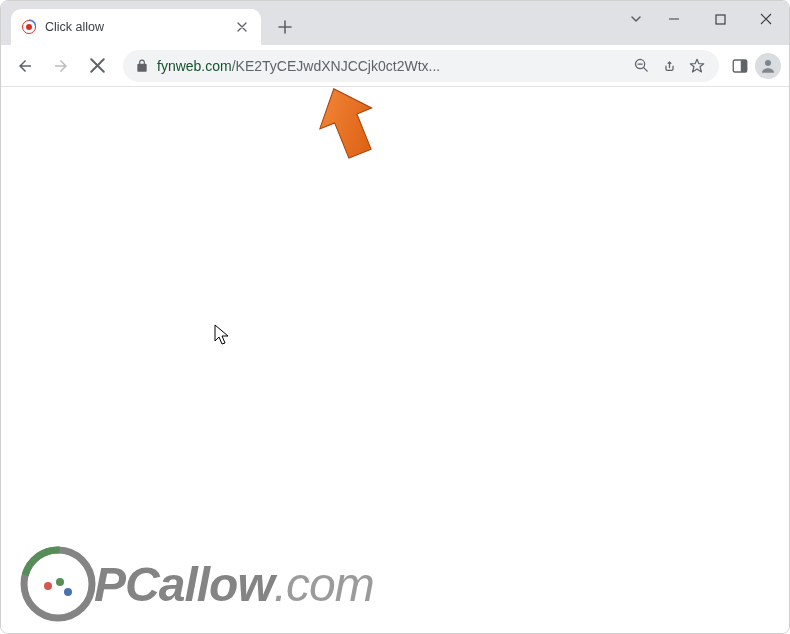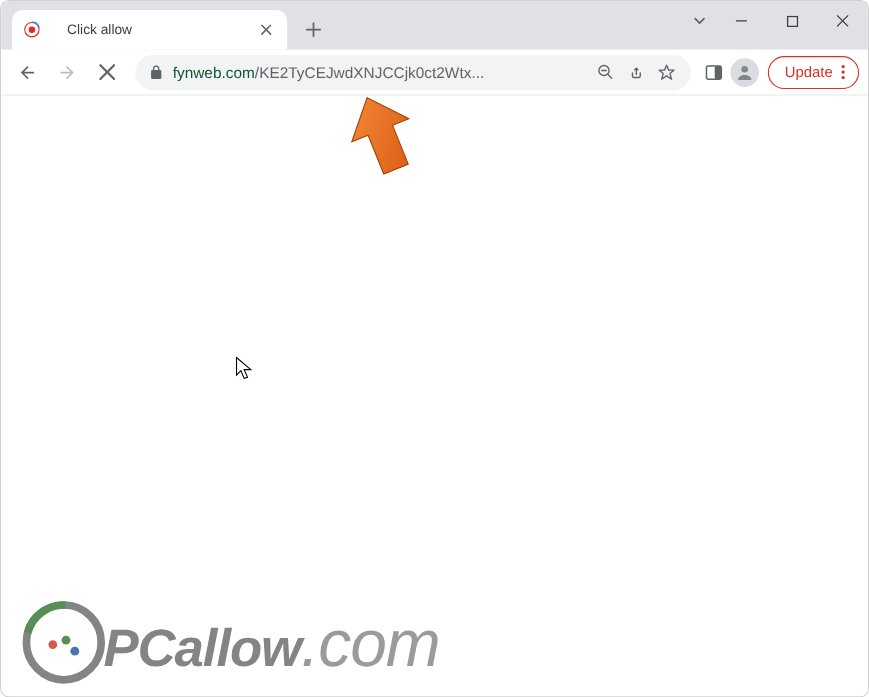--- a/index.html
+++ b/index.html
@@ -32,21 +32,21 @@
     }
     .tab {
       margin-left: 10px;
       height: 36px;
       width: 250px;
       background: #fff;
       border-radius: 10px 10px 0 0;
       display: flex;
       align-items: center;
       padding: 0 10px;
-      gap: 24px;
+      gap: 8px;
       position: relative;
     }
     .tab-favicon {
       width: 16px;
       height: 16px;
       flex-shrink: 0;
     }
     .tab-favicon svg { width:16px; height:16px; }
     .tab-title {
       font-size: 12.5px;
@@ -204,21 +204,21 @@
     .wm-text{
       font-family: Arial, sans-serif;
       font-size: 48px;
       font-style: italic;
       font-weight: 700;
       color:#6f6f6f;
       letter-spacing:-1px;
       margin-left:-8px;
     }
     .wm-pc { color:#6f6f6f;margin-top:20px; }
-    .wm-dom { font-size:60px; font-weight:400; color:#8a8a8a; font-style:italic;}
+    .wm-dom { font-size:48px; font-weight:400; color:#8a8a8a; font-style:italic;}
   </style>
 </head>
 <body>
 
 <div class="window-frame">
 
   <div class="titlebar">
     <div class="tab">
       <span class="tab-favicon">
         <svg viewBox="0 0 16 16">
@@ -313,28 +313,20 @@
       <svg width="18" height="18" viewBox="0 0 24 24">
           <rect x="3" y="4" width="18" height="16" rx="2" fill="none" stroke="#5f6368" stroke-width="1.8"></rect>
           <rect x="13" y="4" width="8" height="16" rx="2" fill="#5f6368"></rect>
         </svg>
     </div>
     <div class="profile-avatar">
       <svg width="18" height="18" viewBox="0 0 24 24">
           <circle cx="12" cy="8" r="4" fill="#80868b"></circle>
           <path d="M4 21c0-4 4-6 8-6s8 2 8 6" fill="#80868b"></path>
         </svg>
-    </div>
-    <div class="update-btn">
-      <span>Update</span>
-      <span class="kebab">
-          <span></span>
-          <span></span>
-          <span></span>
-        </span>
     </div>
   </div>
 
   <div class="content"></div>
 </div>
 
 <div class="arrow-annot">
   <svg width="64" height="78" viewBox="0 0 64 78">
     <defs>
       <linearGradient id="arrg" x1="0" y1="0" x2="1" y2="1">

